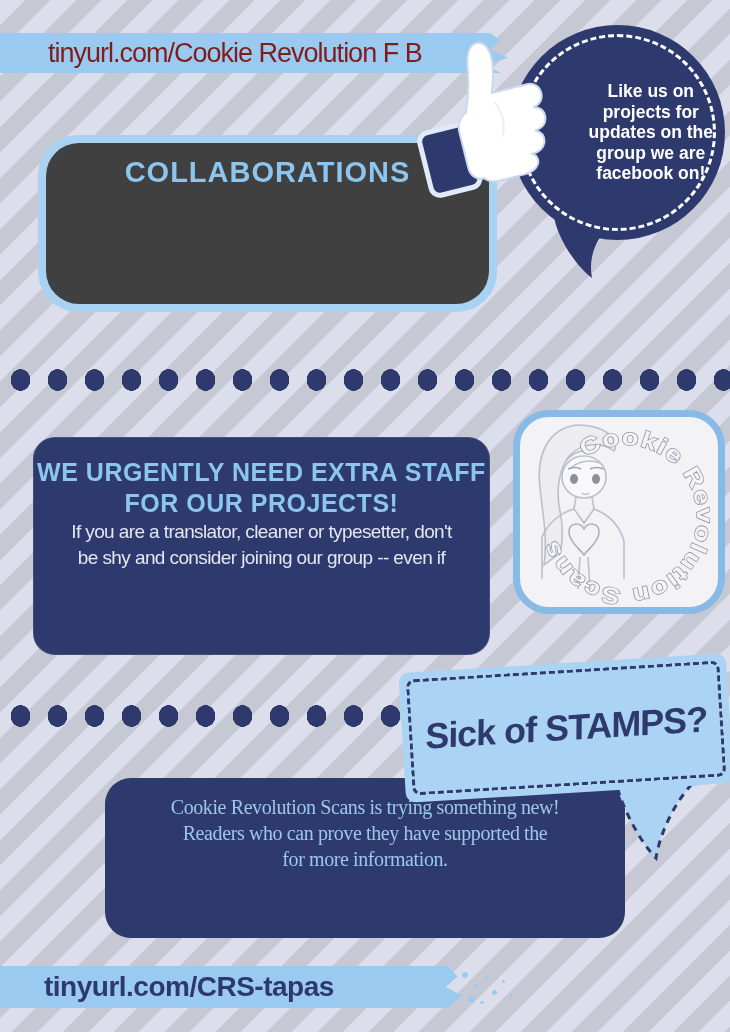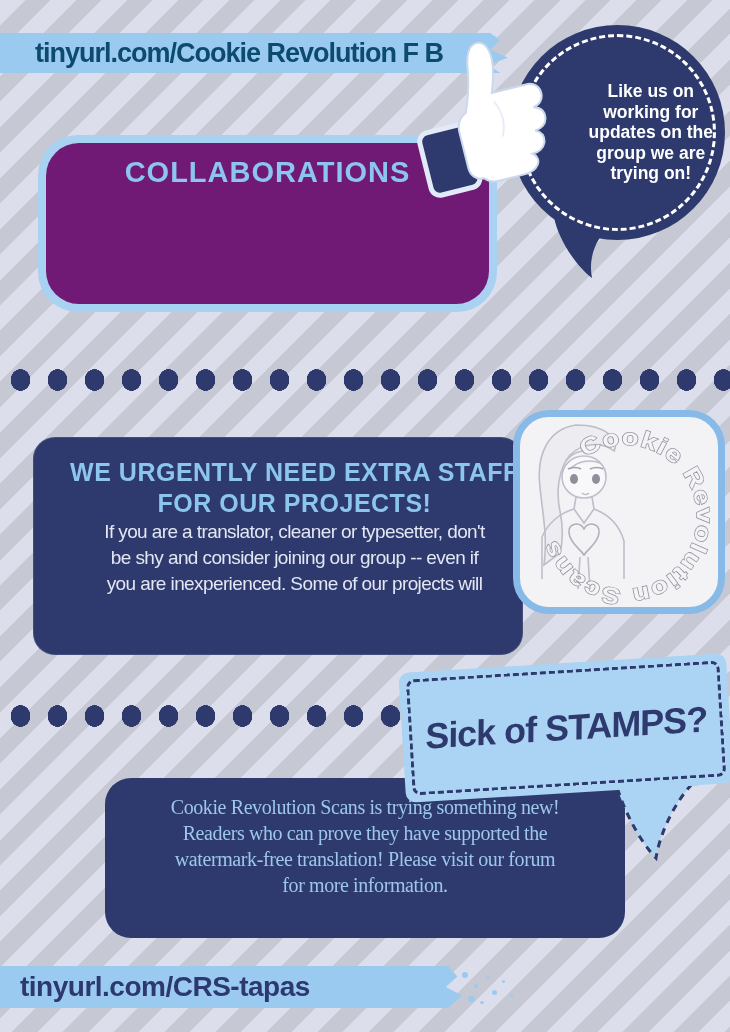--- a/index.html
+++ b/index.html
@@ -8,58 +8,57 @@
     font-family:"Liberation Sans","DejaVu Sans",sans-serif;
     background:repeating-linear-gradient(135deg,#dcdfeb 0 18px,#c6c9d4 18px 36px);
   }
   
   .banner-top {
     position:absolute; left:0; top:33px; width:508px; height:40px; z-index:1;
     background:#9bcaf1; display:flex; align-items:center;
     clip-path:polygon(0 0,96.5% 0,98.5% 18%,96.5% 42%,100% 62%,96% 80%,98.5% 100%,0 100%);
   }
   .banner-top .url {
-    padding-left:35px; font-size:27px; font-weight:700; letter-spacing:-1px; color:#0c4a6e;
+    padding-left:48px; font-size:27px; font-weight:400; letter-spacing:-1px; color:#7f1d1d;
   }
   
   .like-bubble {
     position:absolute; left:510px; top:25px; width:215px; height:215px; z-index:3;
     background:#2e3a6d; border-radius:50%;
   }
   .like-bubble .dash-ring {
     position:absolute; inset:9px; border:3px dashed #ffffff; border-radius:50%;
     display:flex; align-items:center; justify-content:flex-end;
   }
   .like-bubble .bubble-text { text-align:center; color:#fff; font-weight:800; font-size:17.5px; line-height:20.5px; }
   .bubble-tail { position:absolute; left:540px; top:212px; z-index:2; }
   
   .thumb { position:absolute; left:392px; top:28px; width:155px; height:170px; z-index:5; }
   
   .collab {
     position:absolute; left:38px; top:135px; width:459px; height:177px; z-index:2;
     background:#a8d1f2; border-radius:40px;
   }
-  .collab .inner { position:absolute; inset:8px; background:#701a75; border-radius:33px; text-align:center; }
+  .collab .inner { position:absolute; inset:8px; background:#404040; border-radius:33px; text-align:center; }
   .collab .title { margin-top:13px; font-size:29px; font-weight:800; letter-spacing:1px; color:#8cc5ee; }
   .collab .bodyl { margin-top:5px; font-size:20.5px; letter-spacing:-0.3px; line-height:27px; color:#9dc7ea; }
   .lines > div { white-space:nowrap; }
   
   .dots {
     position:absolute; height:24px;
     background-image:radial-gradient(10px 11px at 50% 50%, #2e3a6d 97%, rgba(46,58,109,0) 100%);
     background-size:37px 24px; background-repeat:repeat-x;
   }
   .dots-1 { left:2px; top:368px; width:728px; }
   .dots-2 { left:2px; top:704px; width:402px; }
   
   .staff {
     position:absolute; left:33px; top:437px; width:457px; height:218px; z-index:1;
     background:#2e3a6d; border-radius:22px; text-align:center;
     box-shadow:inset 0 0 0 1px rgba(255,255,255,0.10);
-    padding-left:33px;
   }
   .staff .title { margin-top:20px; font-size:25px; font-weight:800; letter-spacing:0.5px; line-height:31px; color:#8cc5ee; }
   .staff .bodyl { font-size:19px; letter-spacing:-0.6px; line-height:26px; color:#e3e6f3; }
   
   .logo {
     position:absolute; left:513px; top:410px; width:212px; height:204px; z-index:1;
     background:#f3f3f6; border:7px solid #88bae8; border-radius:36px; box-sizing:border-box; overflow:hidden;
   }
   
   .stamps {
@@ -77,21 +76,21 @@
     position:absolute; left:105px; top:778px; width:520px; height:160px; z-index:2;
     background:#2e3a6d; border-radius:26px; text-align:center;
   }
   .wbox .bodyl { margin-top:16px; font-size:20px; letter-spacing:-0.4px; line-height:26px; color:#9dc7ea;font-family:Liberation Serif, serif; }
   
   .banner-bottom {
     position:absolute; left:0; top:966px; width:462px; height:42px; z-index:1;
     background:#9bcaf1; display:flex; align-items:center;
     clip-path:polygon(0 0,97% 0,99% 25%,96.5% 50%,100% 70%,97% 100%,0 100%);
   }
-  .banner-bottom .url { padding-left:20px; font-size:28px; font-weight:800; letter-spacing:-0.5px; color:#2d3870; }
+  .banner-bottom .url { padding-left:44px; font-size:28px; font-weight:800; letter-spacing:-0.5px; color:#2d3870; }
   .speck { position:absolute; background:#9bcaf1; border-radius:50%; z-index:1; }
 </style>
 </head>
 <body>
 
 <div class="page">
 
   <div class="dots dots-1"></div>
   <div class="dots dots-2"></div>
 
@@ -100,24 +99,24 @@
   </div>
 
   <svg class="bubble-tail" width="80" height="75">
     <path d="M14,5 C18,28 38,56 52,66 C48,46 56,26 70,14 Z" fill="#2e3a6d"></path>
   </svg>
 
   <div class="like-bubble">
     <div class="dash-ring">
       <div class="bubble-text lines">
           <div>Like us on</div>
-          <div>working for</div>
+          <div>projects for</div>
           <div>updates on the</div>
           <div>group we are</div>
-          <div>trying on!</div>
+          <div>facebook on!</div>
         </div>
     </div>
   </div>
 
   <svg class="thumb" viewBox="0 0 155 170">
     <g transform="rotate(-14 77 85)">
       <rect x="22" y="94" width="50" height="64" rx="9" fill="#2e3a6d" stroke="#e2eaf7" stroke-width="5"></rect>
       <path d="M76,152 C68,152 63,146 63,138 L63,102 C63,93 67,87 74,84
            C80,70 84,56 86,44 C88,29 93,19 101,19 C109,19 113,28 112,40
            C111,52 107,63 104,71 L139,71 C148,71 152,77 152,83
@@ -135,21 +134,20 @@
   </div>
 
   <div class="staff">
     <div class="title lines">
         <div>WE URGENTLY NEED EXTRA STAFF</div>
         <div>FOR OUR PROJECTS!</div>
       </div>
     <div class="bodyl lines">
         <div>If you are a translator, cleaner or typesetter, don't</div>
         <div>be shy and consider joining our group -- even if</div>
-        <div>you are inexperienced. Some of our projects will</div>
       </div>
   </div>
 
   <div class="logo">
     <svg width="198" height="190" viewBox="0 0 198 190">
 
       <g stroke="#bdbec9" stroke-width="1.6" fill="none">
         <path d="M56,8 C28,12 16,38 20,70 C22,94 28,118 24,148 L40,136 C44,120 42,104 40,94 C36,76 38,52 50,38 C62,26 82,24 94,34 C100,24 88,8 56,8 Z" fill="#ececf1"></path>
         <ellipse cx="64" cy="60" rx="22" ry="21" fill="#f8f8fa"></ellipse>
         <path d="M46,44 C52,36 62,32 72,34 M50,52 C58,44 70,42 80,46"></path>
@@ -170,21 +168,20 @@
           <textPath href="#logo-circle-path" startOffset="70" textLength="360" lengthAdjust="spacingAndGlyphs">Cookie Revolution Scans</textPath>
         </text>
       </g>
     </svg>
   </div>
 
   <div class="wbox">
     <div class="bodyl lines">
         <div>Cookie Revolution Scans is trying something new!</div>
         <div>Readers who can prove they have supported the</div>
-        <div>watermark-free translation! Please visit our forum</div>
         <div>for more information.</div>
       </div>
   </div>
 
   <svg class="stamps-tail" width="112" height="100">
     <path d="M16,4 C24,38 44,72 58,86 C62,60 78,28 96,10 Z" fill="#aad3f4" stroke="#2e3a6d" stroke-width="3" stroke-dasharray="7 6"></path>
     <path d="M14,0 L100,0 L100,14 L14,14 Z" fill="#aad3f4" stroke="none"></path>
   </svg>
 
   <div class="stamps">

